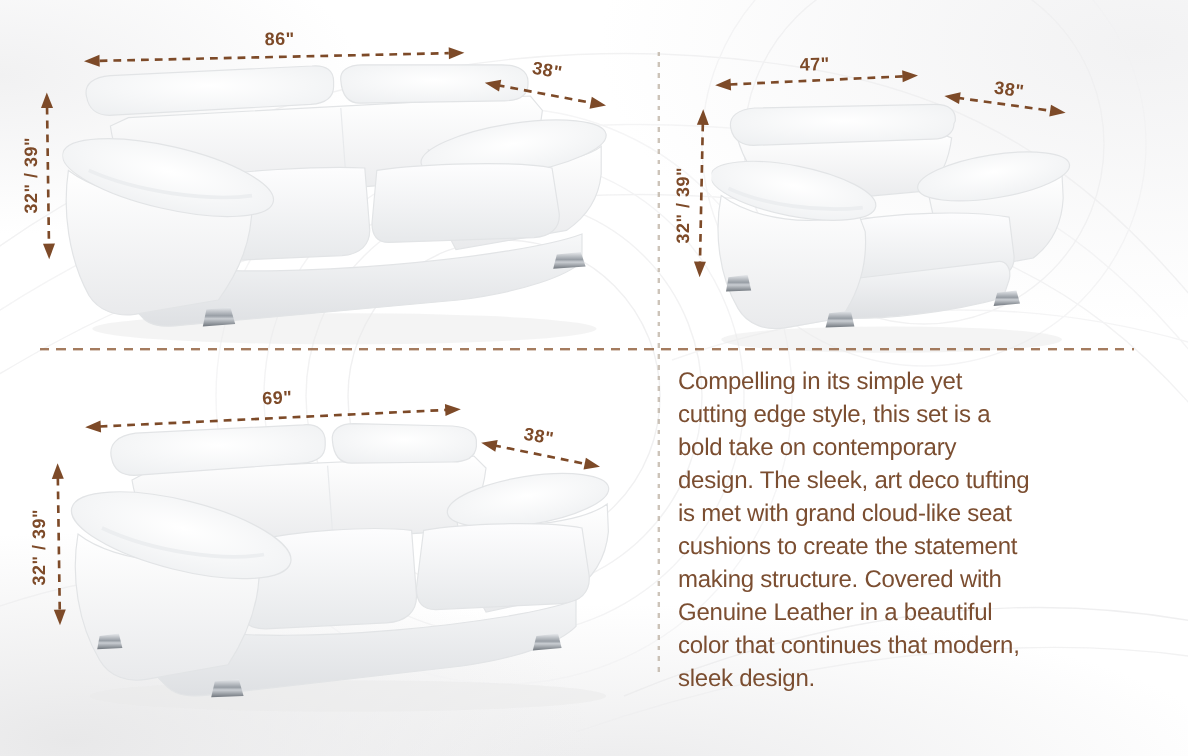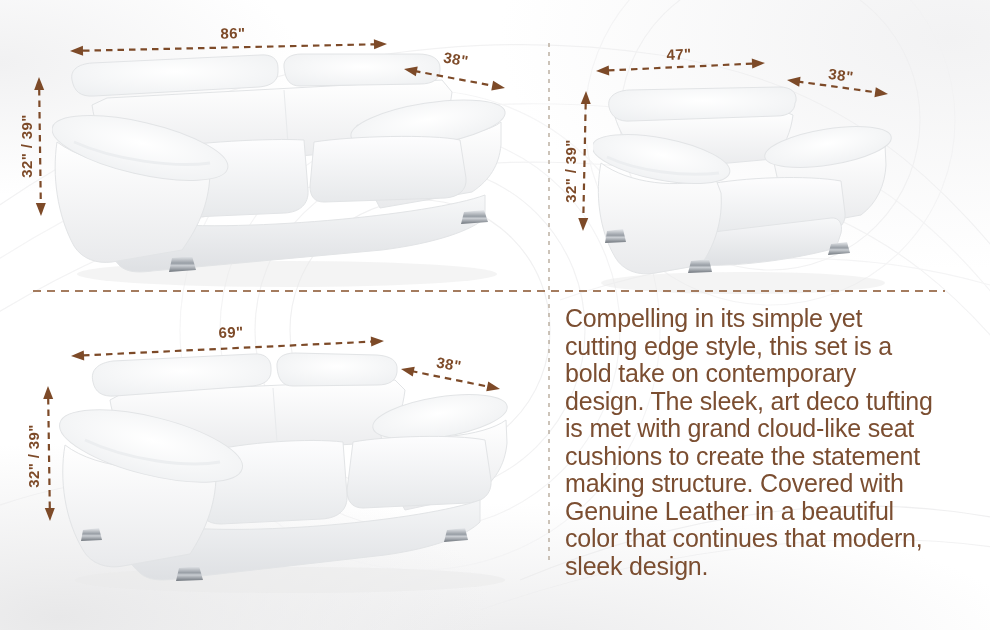--- a/index.html
+++ b/index.html
@@ -27,21 +27,21 @@
     position:absolute;left:548px;top:43px;width:2px;height:519px;z-index:2;
     background:repeating-linear-gradient(180deg, rgba(171,156,138,.6) 0 4px, rgba(0,0,0,0) 4px 9px);
   }
   .dims-overlay{position:absolute;left:0;top:0;z-index:3;pointer-events:none;}
   .dim-label{
     position:absolute;z-index:4;white-space:nowrap;
     color:#7d4a28;font-weight:700;font-size:15px;letter-spacing:.4px;
   }
   .description{
     position:absolute;left:565px;top:305px;z-index:2;margin:0;
-    color:#7b4e31;font-size:25px;line-height:27.5px;font-weight:500;
+    color:#7b4e31;font-size:20px;line-height:27.5px;font-weight:500;
     letter-spacing:-0.2px;white-space:pre-line;
   }
 </style>
 </head>
 <body>
 
 <div class="canvas">
 
   <svg class="bg-swirls" width="990" height="630" viewBox="0 0 990 630" aria-hidden="true">
     <g fill="none" stroke-width="1.2" opacity="0.8">

